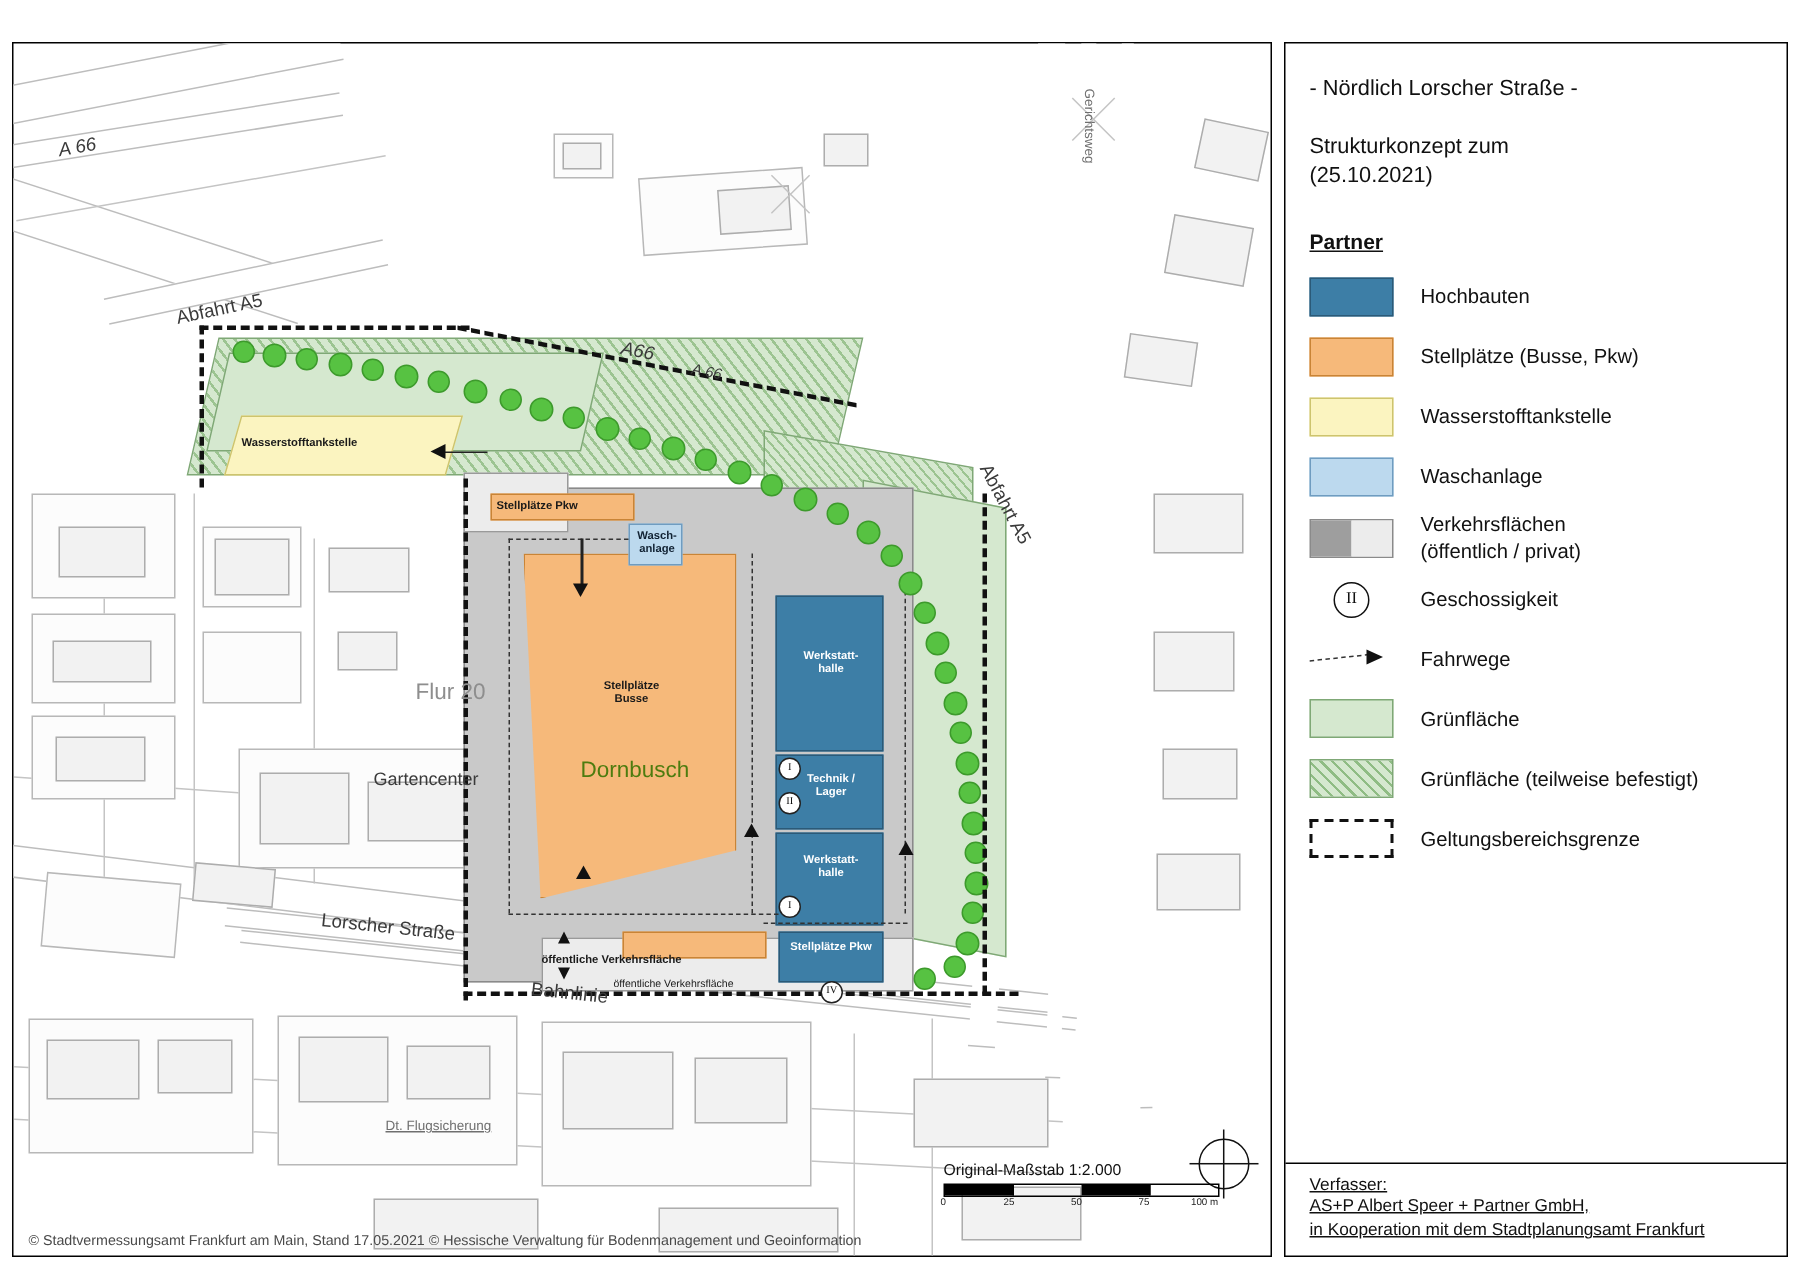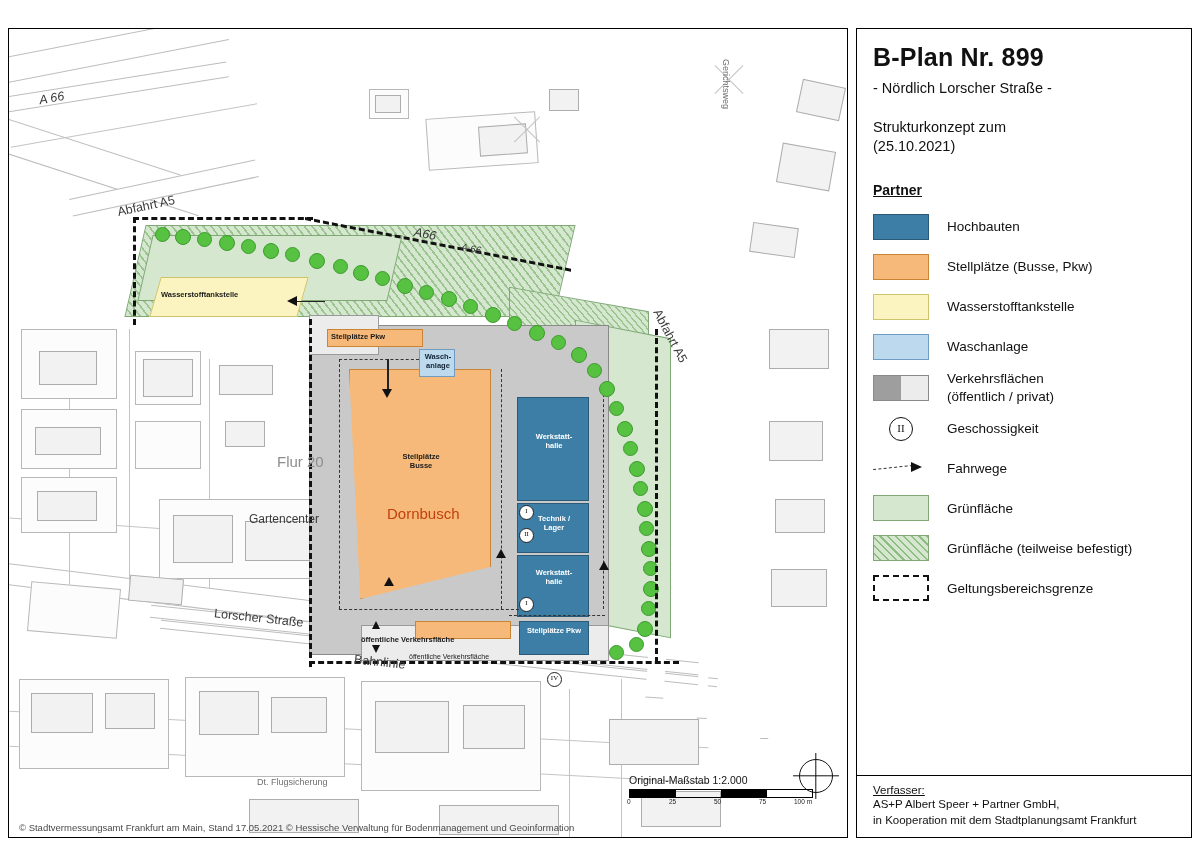--- a/index.html
+++ b/index.html
@@ -96,21 +96,21 @@
 
   .fahr-sym{position:relative;width:56px;height:26px;}
   .fahr-sym .ln{position:absolute;left:0;top:12px;width:40px;border-top:1.4px dashed #333;transform:rotate(-6deg);}
   .fahr-sym .tip{position:absolute;left:38px;top:7px;width:0;height:0;border-left:11px solid #111;border-top:5px solid transparent;border-bottom:5px solid transparent;}
 
   .tree-sym{position:relative;width:56px;height:26px;}
   .tree-sym span{position:absolute;border-radius:50%;background:#57c242;border:1px solid #3d9a2c;}
 
   #verfasser{position:absolute;left:0;right:0;bottom:0;border-top:1.5px solid #000;padding:8px 14px 8px 16px;box-sizing:border-box;}
   #verf-head{font-size:11.5px;color:#111;text-decoration:underline;}
-  .verf-line{font-size:11.5px;color:#111;line-height:1.45;}
+  .verf-line{font-size:11.5px;color:#111;line-height:1.45;text-decoration:underline;}
 </style>
 </head>
 <body>
 
 <div id="page">
 
   <div id="map-panel" class="frame">
     <div id="map-canvas">
 
       <div class="road" style="left:-40px;top:10px;width:260px;height:26px;transform:rotate(-11deg);"></div>
@@ -275,39 +275,39 @@
       <div class="streetlabel it" style="left:405px;top:198px;transform:rotate(11deg);">A66</div>
       <div class="streetlabel it" style="left:452px;top:214px;font-size:10px;transform:rotate(11deg);">A 66</div>
       <div class="streetlabel" style="left:632px;top:300px;transform:rotate(62deg);">Abfahrt A5</div>
       <div class="streetlabel" style="left:205px;top:582px;transform:rotate(6deg);">Lorscher Straße</div>
       <div class="streetlabel" style="left:345px;top:626px;transform:rotate(6deg);">Bahnlinie</div>
       <div class="maplabel" style="left:722px;top:30px;transform:rotate(90deg);transform-origin:left top;">Gerichtsweg</div>
 
       <div class="maplabel big" style="left:268px;top:424px;">Flur 20</div>
 
       <div class="maplabel mid" style="left:240px;top:483px;color:#3a3a3a;">Gartencenter</div>
-      <div class="maplabel big" style="left:378px;top:476px;color:#c2410c;">Dornbusch</div>
-      <div class="maplabel" style="left:248px;top:748px;">Dt. Flugsicherung</div>
+      <div class="maplabel big" style="left:378px;top:476px;color:#4d7c0f;">Dornbusch</div>
+      <div class="maplabel" style="left:248px;top:716px;text-decoration:underline;">Dt. Flugsicherung</div>
 
       <div class="plabel" style="left:152px;top:262px;">Wasserstofftankstelle</div>
       <div class="plabel" style="left:322px;top:304px;">Stellplätze Pkw</div>
       <div class="plabel wrap" style="left:412px;top:324px;width:34px;color:#123;">Wasch-<br>anlage</div>
       <div class="plabel wrap" style="left:376px;top:424px;width:72px;">Stellplätze<br>Busse</div>
       <div class="plabel wrap w" style="left:512px;top:404px;width:66px;">Werkstatt-<br>halle</div>
       <div class="plabel wrap w" style="left:512px;top:486px;width:66px;">Technik /<br>Lager</div>
       <div class="plabel wrap w" style="left:512px;top:540px;width:66px;">Werkstatt-<br>halle</div>
       <div class="plabel w" style="left:512px;top:598px;width:66px;">Stellplätze Pkw</div>
       <div class="plabel" style="left:352px;top:607px;">öffentliche Verkehrsfläche</div>
       <div class="plabel" style="left:412px;top:596px;"></div>
       <div class="plabel" style="left:400px;top:624px;font-weight:normal;font-size:7px;">öffentliche Verkehrsfläche</div>
 
       <div class="storey" style="left:510px;top:476px;">I</div>
       <div class="storey" style="left:510px;top:499px;">II</div>
       <div class="storey" style="left:510px;top:568px;">I</div>
-      <div class="storey" style="left:538px;top:643px;">IV</div>
+      <div class="storey" style="left:538px;top:625px;">IV</div>
 
       <div id="northarrow">
         <div class="circ"></div>
           <div class="v"></div>
           <div class="h"></div>
       </div>
 
       <div id="scalebar">
         <div class="cap">Original-Maßstab 1:2.000</div>
         <div class="bar">
@@ -324,21 +324,20 @@
           <span style="left:165px;">100 m</span>
         </div>
       </div>
 
       <div id="map-credit">© Stadtvermessungsamt Frankfurt am Main, Stand 17.05.2021 © Hessische Verwaltung für Bodenmanagement und Geoinformation</div>
     </div>
   </div>
 
   <div id="legend-panel" class="frame">
     <div id="legend-inner">
-      <div id="title">B-Plan Nr. 899</div>
       <div id="subtitle">- Nördlich Lorscher Straße -</div>
       <div id="conceptline">
         <div>Strukturkonzept zum</div>
         <div>(25.10.2021)</div>
       </div>
       <div id="legend-head">Partner</div>
 
       <div class="legend-list">
 
         <div class="legend-row">

